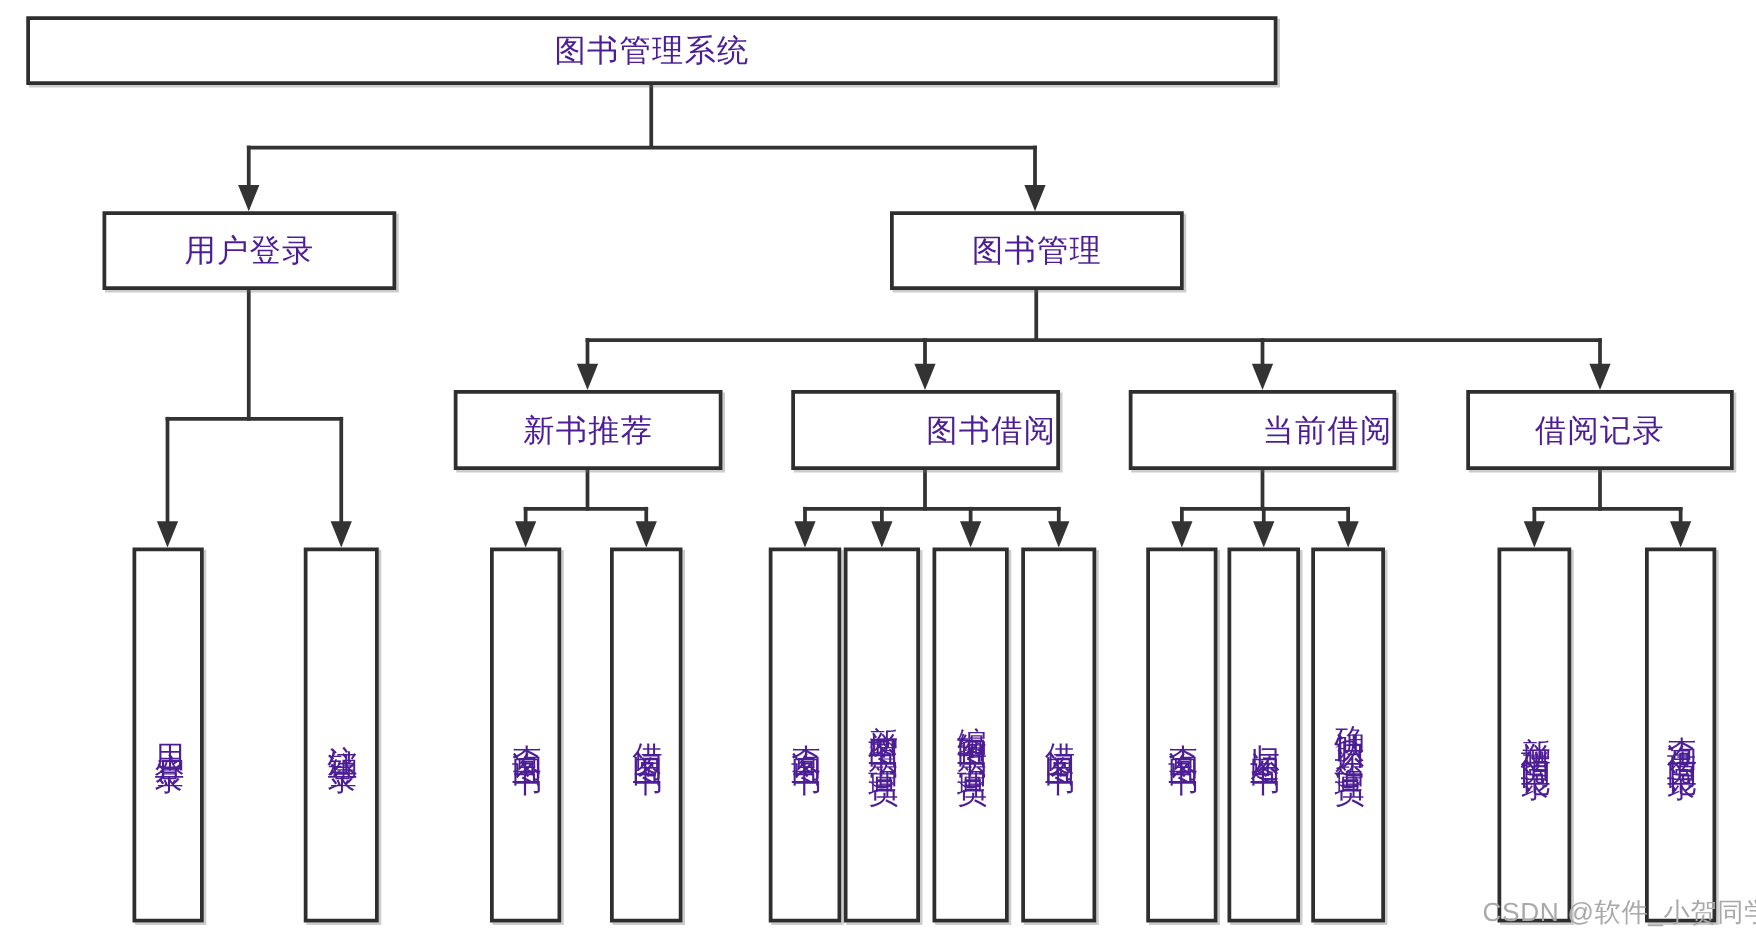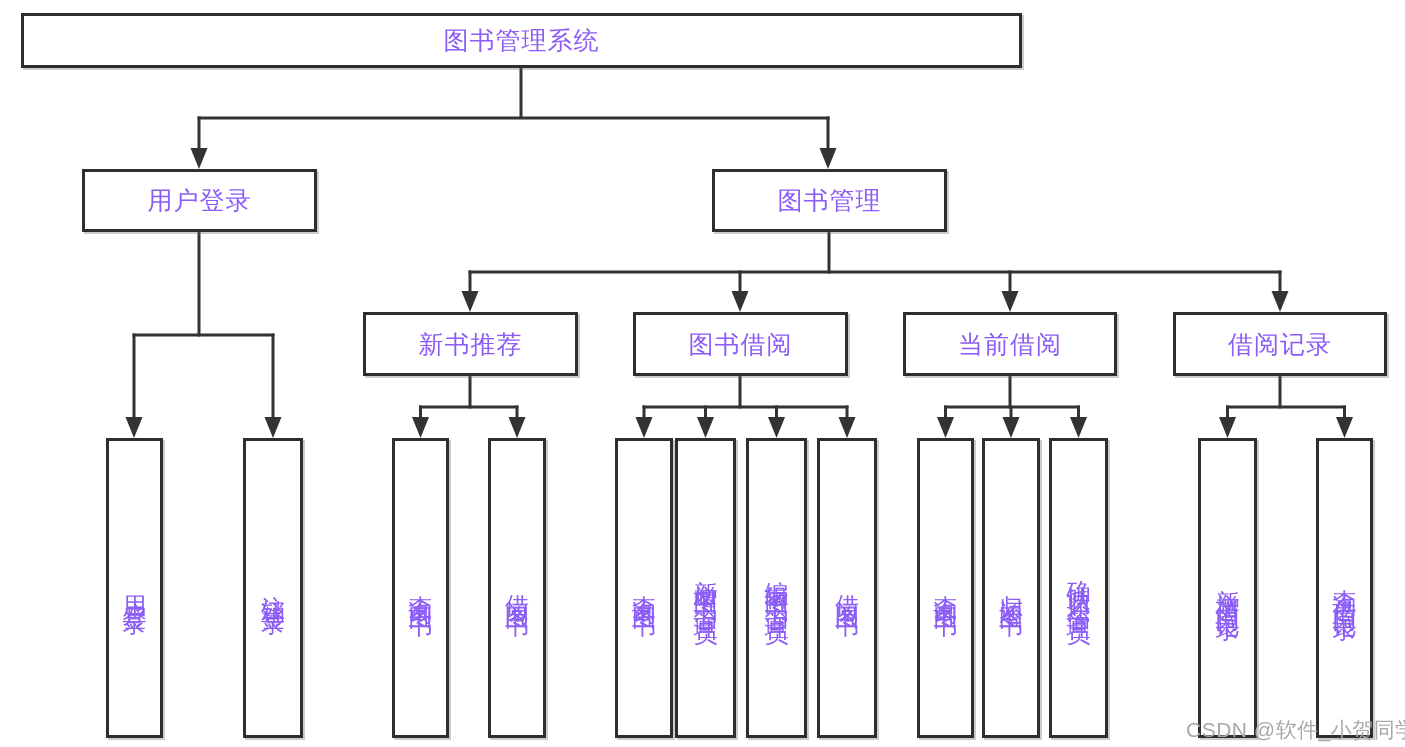--- a/index.html
+++ b/index.html
@@ -23,21 +23,21 @@
   }
   .node {
     position: absolute;
     box-sizing: border-box;
     border: 3px solid #2e2e2e;
     background: #ffffff;
     box-shadow: 2px 2px 0 rgba(110,110,110,0.35);
     display: flex;
     align-items: center;
     justify-content: center;
-    color: #8b5cf6;
+    color: #4c1d95;
     font-size: 25px;
     letter-spacing: 1px;
     white-space: nowrap;
   }
   .leaf .label {
     writing-mode: vertical-rl;
     text-orientation: mixed;
     font-size: 24px;
     letter-spacing: 6px;
     line-height: 1;
@@ -139,24 +139,24 @@
   <div class="node" style="left:82px; top:169px; width:235px; height:63px;">
     <span class="label">用户登录</span>
   </div>
   <div class="node" style="left:363px; top:312px; width:215px; height:64px;">
     <span class="label">新书推荐</span>
   </div>
 
   <div class="node" style="left:712px; top:169px; width:235px; height:63px;">
     <span class="label">图书管理</span>
   </div>
-  <div class="node" style="left:633px; top:312px; width:215px; height:64px;">
+  <div class="node" style="left:633px; top:312px; width:215px; height:64px;justify-content:flex-end;">
     <span class="label">图书借阅</span>
   </div>
-  <div class="node" style="left:903px; top:312px; width:214px; height:64px;">
+  <div class="node" style="left:903px; top:312px; width:214px; height:64px;justify-content:flex-end;">
     <span class="label">当前借阅</span>
   </div>
   <div class="node" style="left:1173px; top:312px; width:214px; height:64px;text-align:center;">
     <span class="label">借阅记录</span>
   </div>
 
   <div class="node leaf" style="left:106px; top:438px; width:57px; height:300px;">
     <span class="label">用户登录</span>
   </div>
   <div class="node leaf" style="left:243px; top:438px; width:60px; height:300px;">

